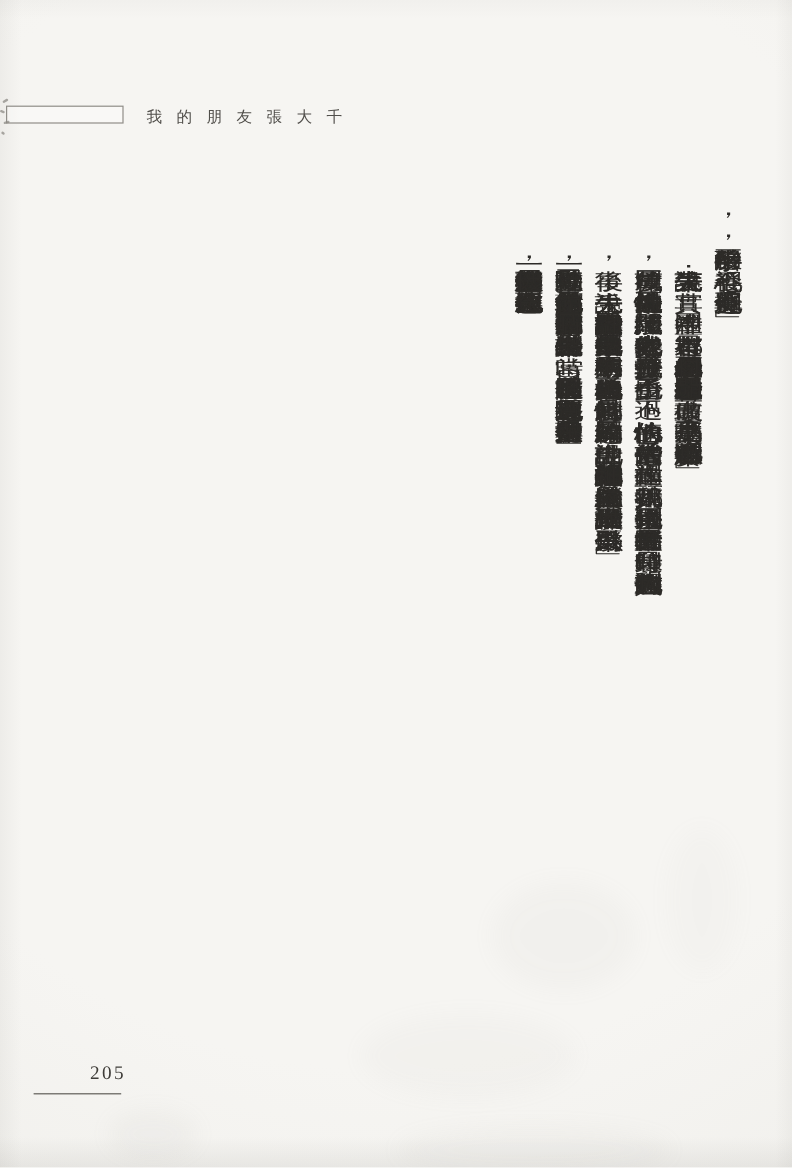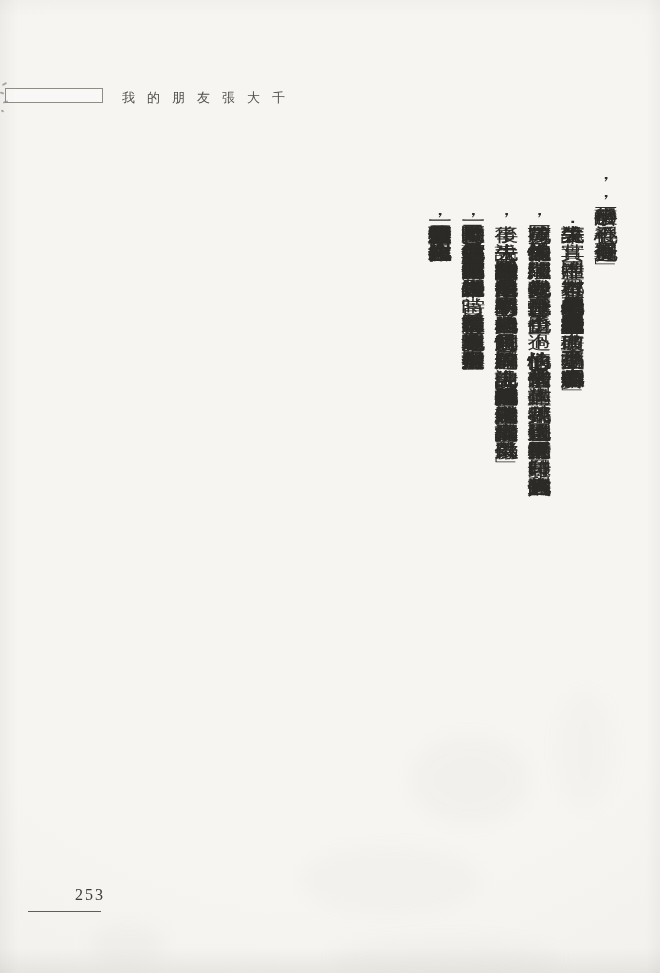--- a/index.html
+++ b/index.html
@@ -85,16 +85,16 @@
 
   <div class="text-block">
       <p class="para">，磨得兩手發酸，心裡發毛，這個罪也眞不好受。」</p>
       <p class="para indent">大千先生笑著說：「其實，墨汁在中國、日本都有製造，只是不放心他們用的是些什麼化學原料，因爲有些用墨汁的畫經過裱畫過程就容易暈開，破壞畫面，那不是全功盡棄了嗎？所以委曲你們辛苦點吧！」</p>
       <p class="para indent">巨荷圖完成後，大千先生又恢復往日的神情，繼續擺龍門陣。我從旁觀察他老人家，體重至少減輕五公斤，鬍子也白了不少。不過，他愉快的心情，補償了這些天的辛苦。作畫的過程，我都一一攝入鏡頭，日後也帶到法國去，舉行稀世罕見的一幅畫展覽；印製目錄時，也將作畫的過程的照片刊入。</p>
       <p class="para indent">事後，大千先生說：「你照的這些照片在巴黎深得名畫家常玉的讚許；他是最早留學法國的西畫家，有中國馬蒂斯的稱號，他的資格比趙無極要老的多了，只是脾氣時別古怪；這次編印巨荷圖的目錄，完全由他設計。他特別稱讚你的照片每張都把握住繪畫過程的精神，所以才將全部編入目錄內；常玉難得讚揚別人的作品，你要引以爲榮。」</p>
       <p class="para indent">一幅畫展覽轟動了歐陸，也傳遍了世界各地的藝術界及美術館。巴西聖保羅近代藝術館舉辦第二屆「雙年藝展」時，特別邀請大千先生榮譽展出，當時，〈巨荷圖〉仍在巴黎隆重展出，原來要在歐洲各地巡迴展覽，只得提前自巴黎空運來聖保羅。</p>
       <p class="para indent">聖保羅雙年藝展大廈是一幢新型建築物摩登大樓，在依比拉布也拉四百週年紀念公</p>
     </div>
 
-  <div class="page-number">253</div>
+  <div class="page-number">205</div>
   <div class="page-number-rule"></div>
 
 </div>
 
 </body></html>

